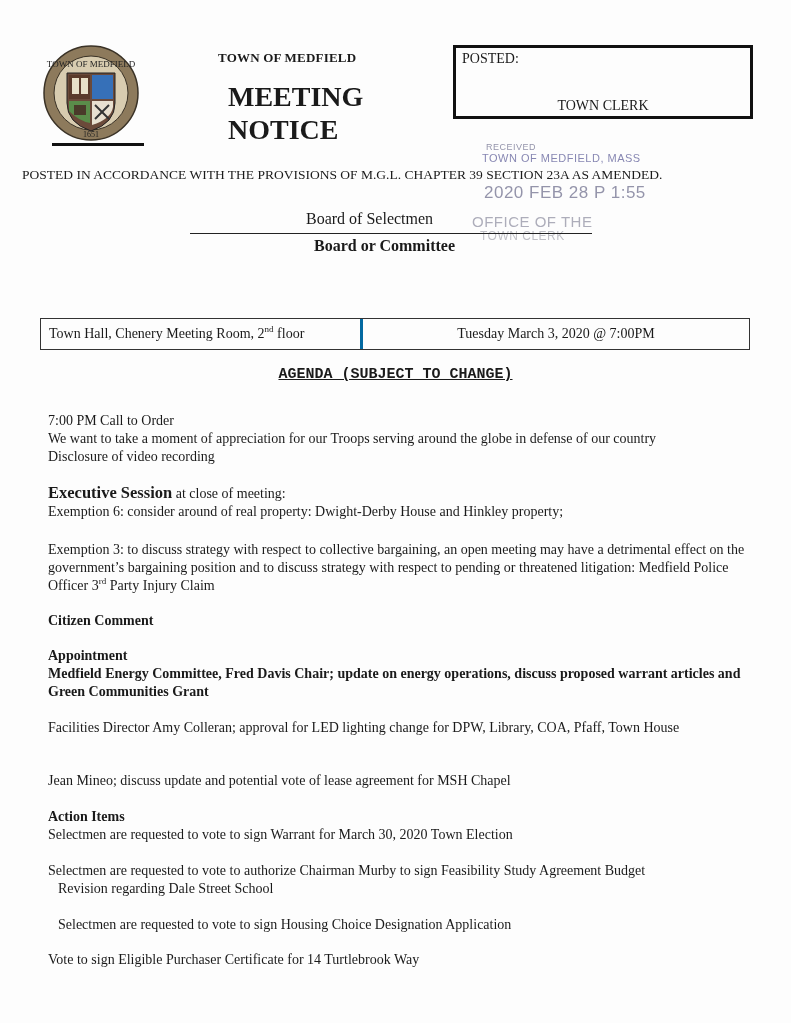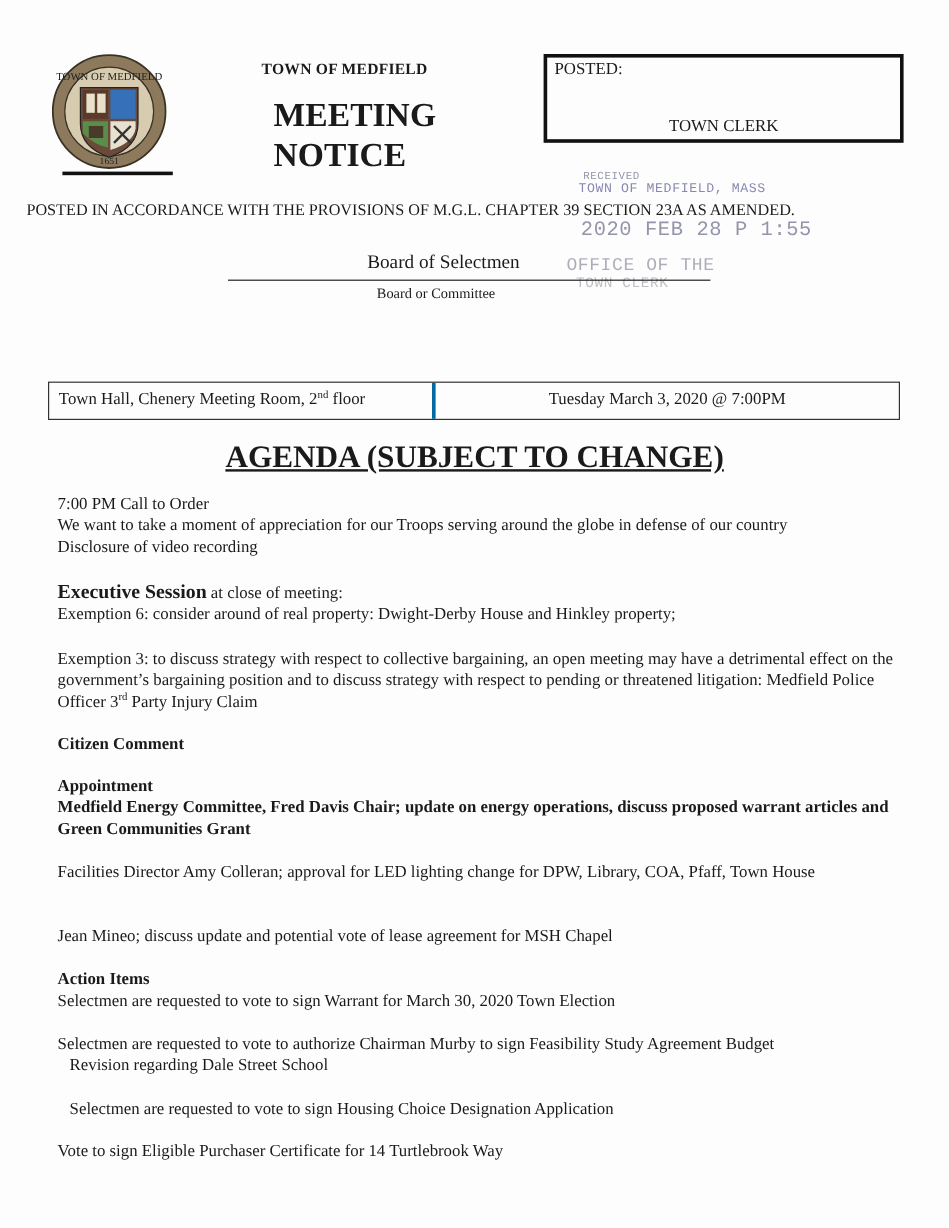--- a/index.html
+++ b/index.html
@@ -11,35 +11,35 @@
   .abs { position: absolute; }
   
   .seal { left: 43px; top: 45px; width: 96px; height: 96px; }
   .seal-underline { left: 52px; top: 143px; width: 92px; height: 3px; background: #111; }
   .town-name { left: 218px; top: 50px; font-size: 13px; font-weight: bold; letter-spacing: 0.2px; }
   .notice-title { left: 228px; top: 80px; font-size: 28px; font-weight: bold; text-align: left; width: 142px; line-height: 33px; }
   .posted-box { left: 453px; top: 45px; width: 294px; height: 68px; border: 3px solid #111; }
   .posted-label { left: 6px; top: 3px; font-size: 14px; }
   .clerk-label { left: 0; width: 100%; top: 50px; text-align: center; font-size: 14px; }
   .provisions { left: 22px; top: 167px; font-size: 13.5px; white-space: nowrap; }
-  .stamp { color: #7a7a96; font-family: Liberation Mono, monospace; opacity: 0.8; }
+  .stamp { color: #7a7a96; font-family: Liberation Sans, sans-serif; opacity: 0.8; }
   .stamp1 { left: 486px; top: 142px; font-size: 9px; letter-spacing: 0.5px; }
   .stamp2 { left: 482px; top: 152px; font-size: 11px; letter-spacing: 0.5px; color: #6a6aa0; }
   .stamp3 { left: 484px; top: 183px; font-size: 17px; letter-spacing: 0.5px; }
   .stamp4 { left: 472px; top: 213px; font-size: 15px; letter-spacing: 0.5px; color: #9a9aaa; }
   .stamp5 { left: 480px; top: 229px; font-size: 12px; letter-spacing: 0.5px; color: #b0b0b8; }
   .board-name { left: 306px; top: 210px; font-size: 16px; }
   .board-line { left: 190px; top: 233px; width: 402px; height: 1px; background: #222; }
-  .board-caption { left: 314px; top: 237px; font-size: 12px; font-weight: normal; }
+  .board-caption { left: 314px; top: 237px; font-size: 16px; font-weight: bold; }
   .info-table { left: 40px; top: 318px; width: 708px; height: 30px; border: 1px solid #333; display: flex; }
   .info-cell { font-size: 14px; line-height: 30px; }
   .info-left { width: 311px; padding-left: 8px; border-right: 3px solid #0369a1; }
   .info-right { flex: 1; text-align: center; }
   sup { font-size: 9px; line-height: 0; }
-  .agenda-title { left: 0; width: 791px; top: 366px; text-align: center; font-size: 26px; font-weight: bold; }
+  .agenda-title { left: 0; width: 791px; top: 366px; text-align: center; font-size: 15px; font-weight: bold; font-family: Liberation Mono, monospace; }
   .agenda-title span { text-decoration: underline; }
   .body-text { left: 48px; width: 710px; font-size: 14px; line-height: 18px; }
   .heading { font-weight: bold; }
   .exec-heading { font-size: 16.5px; font-weight: bold; }
   .indent { padding-left: 10px; }
 </style>
 </head>
 <body>
 
 <div class="abs seal">

